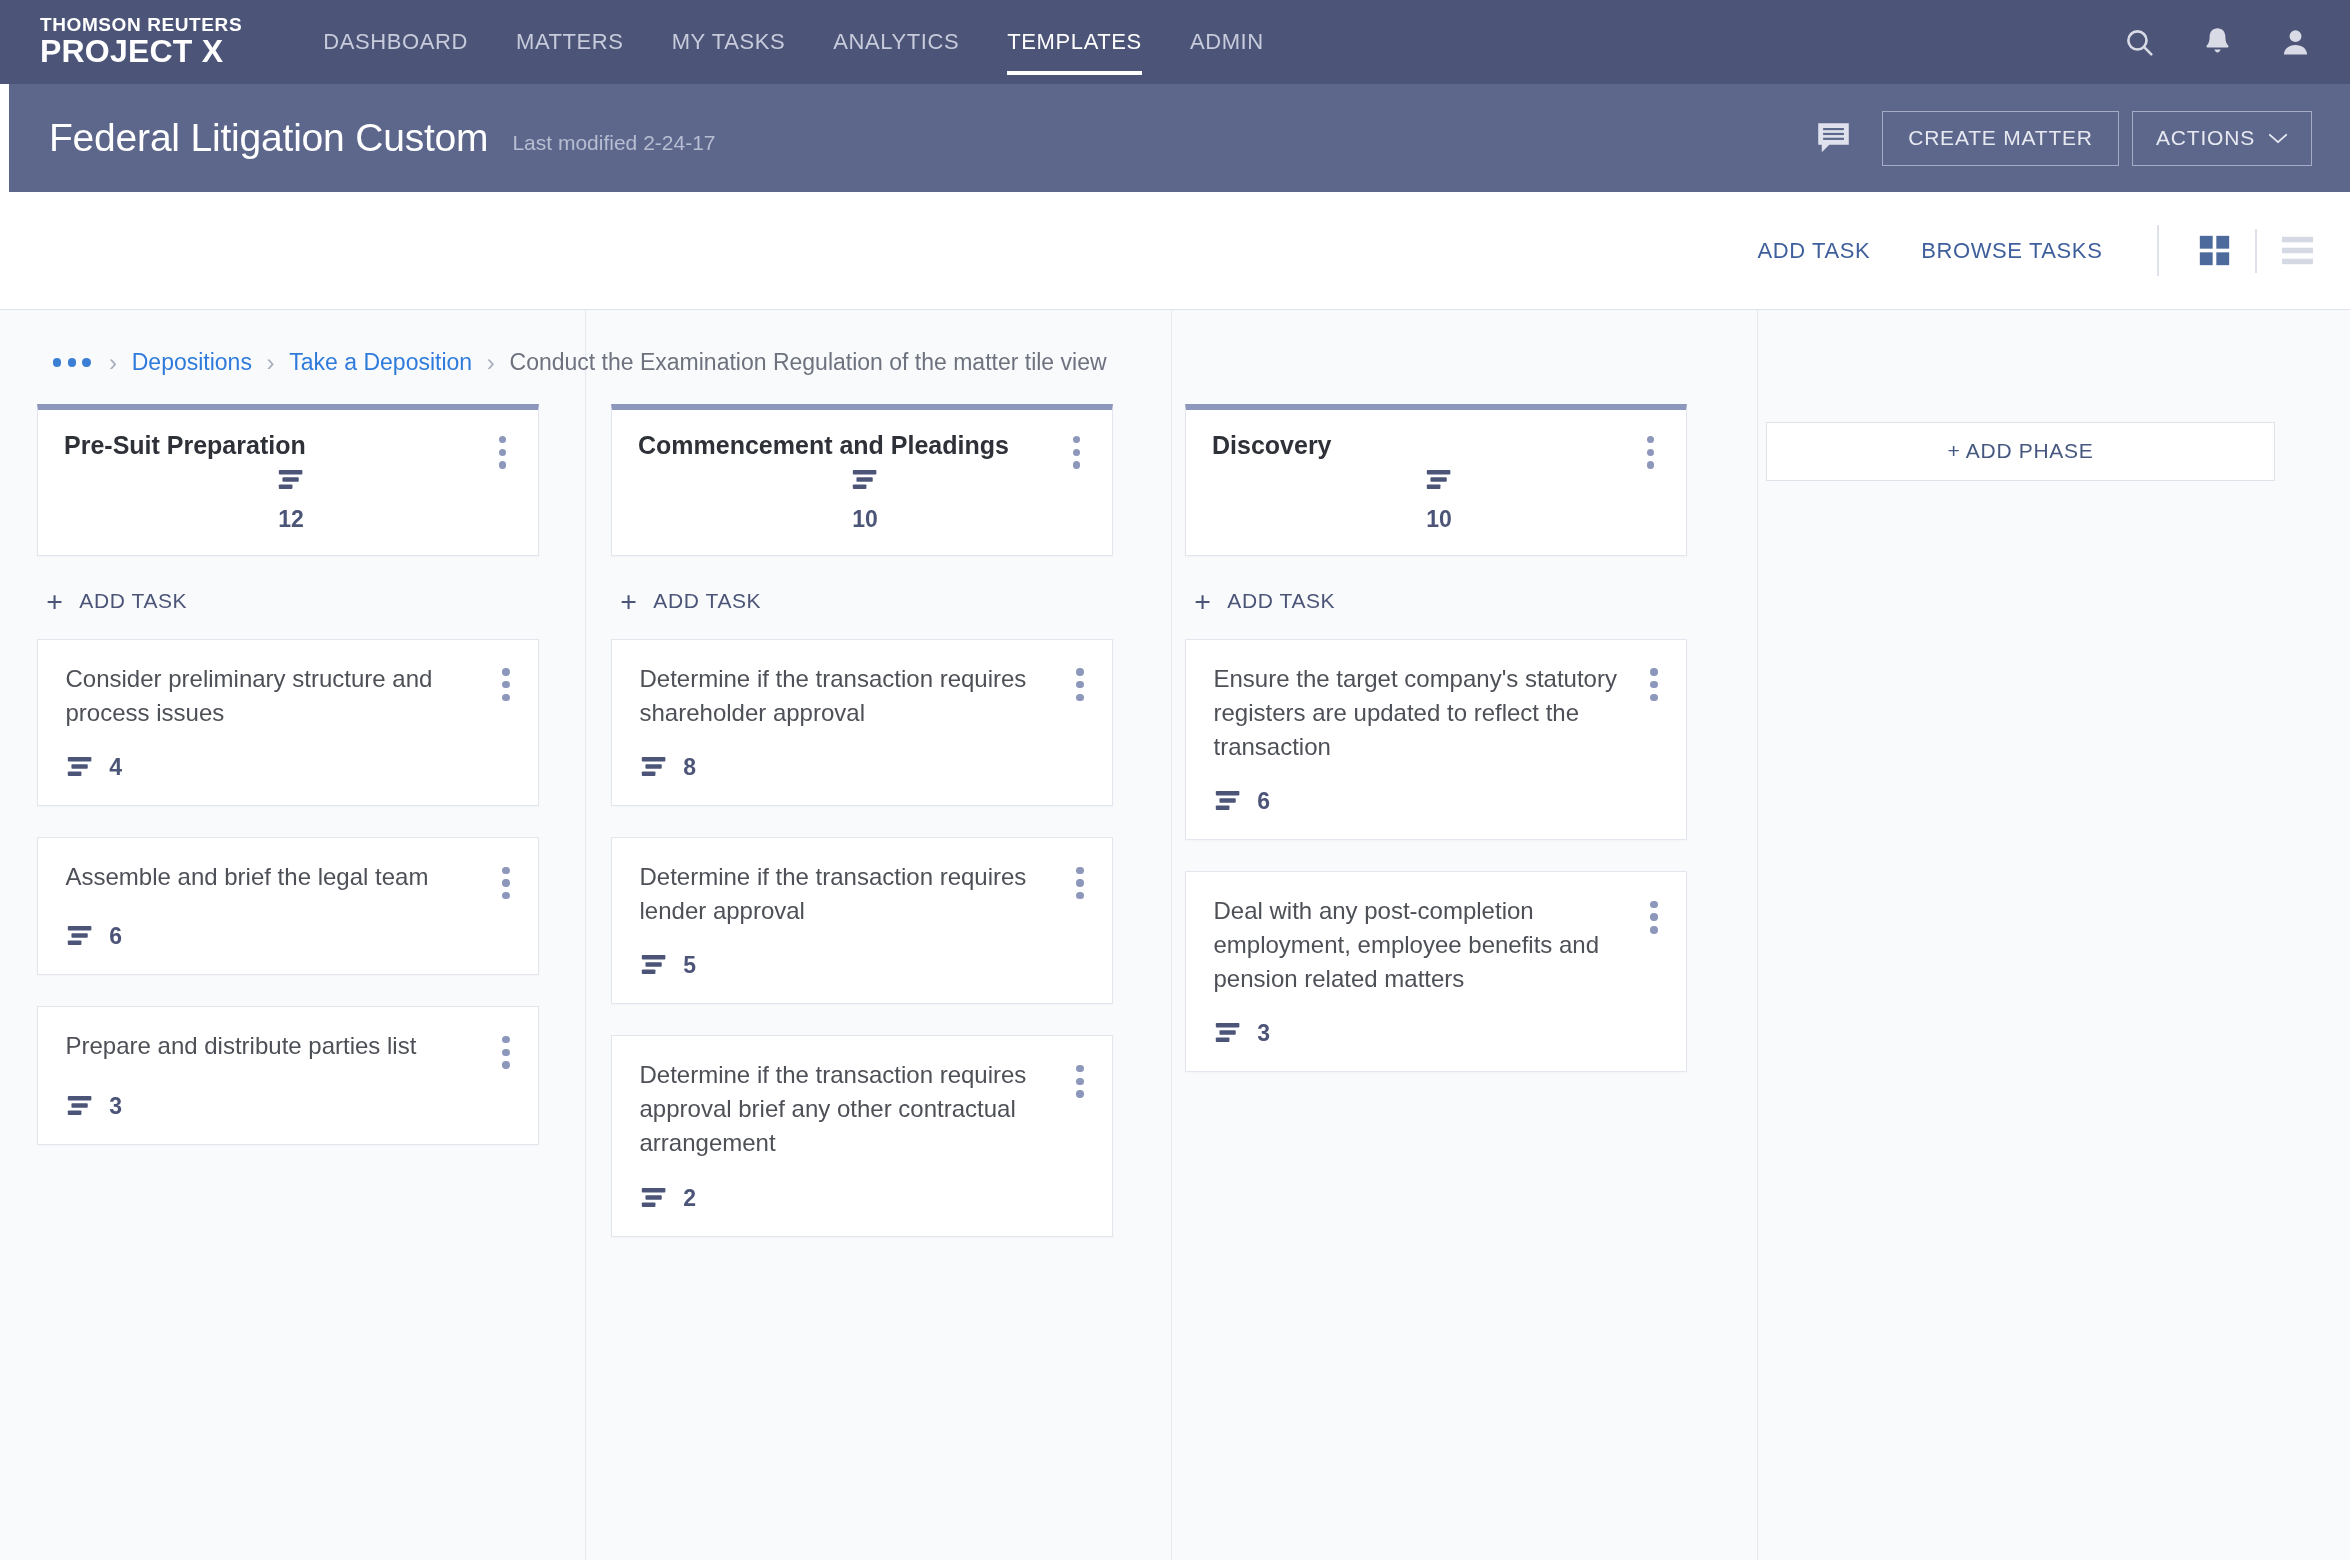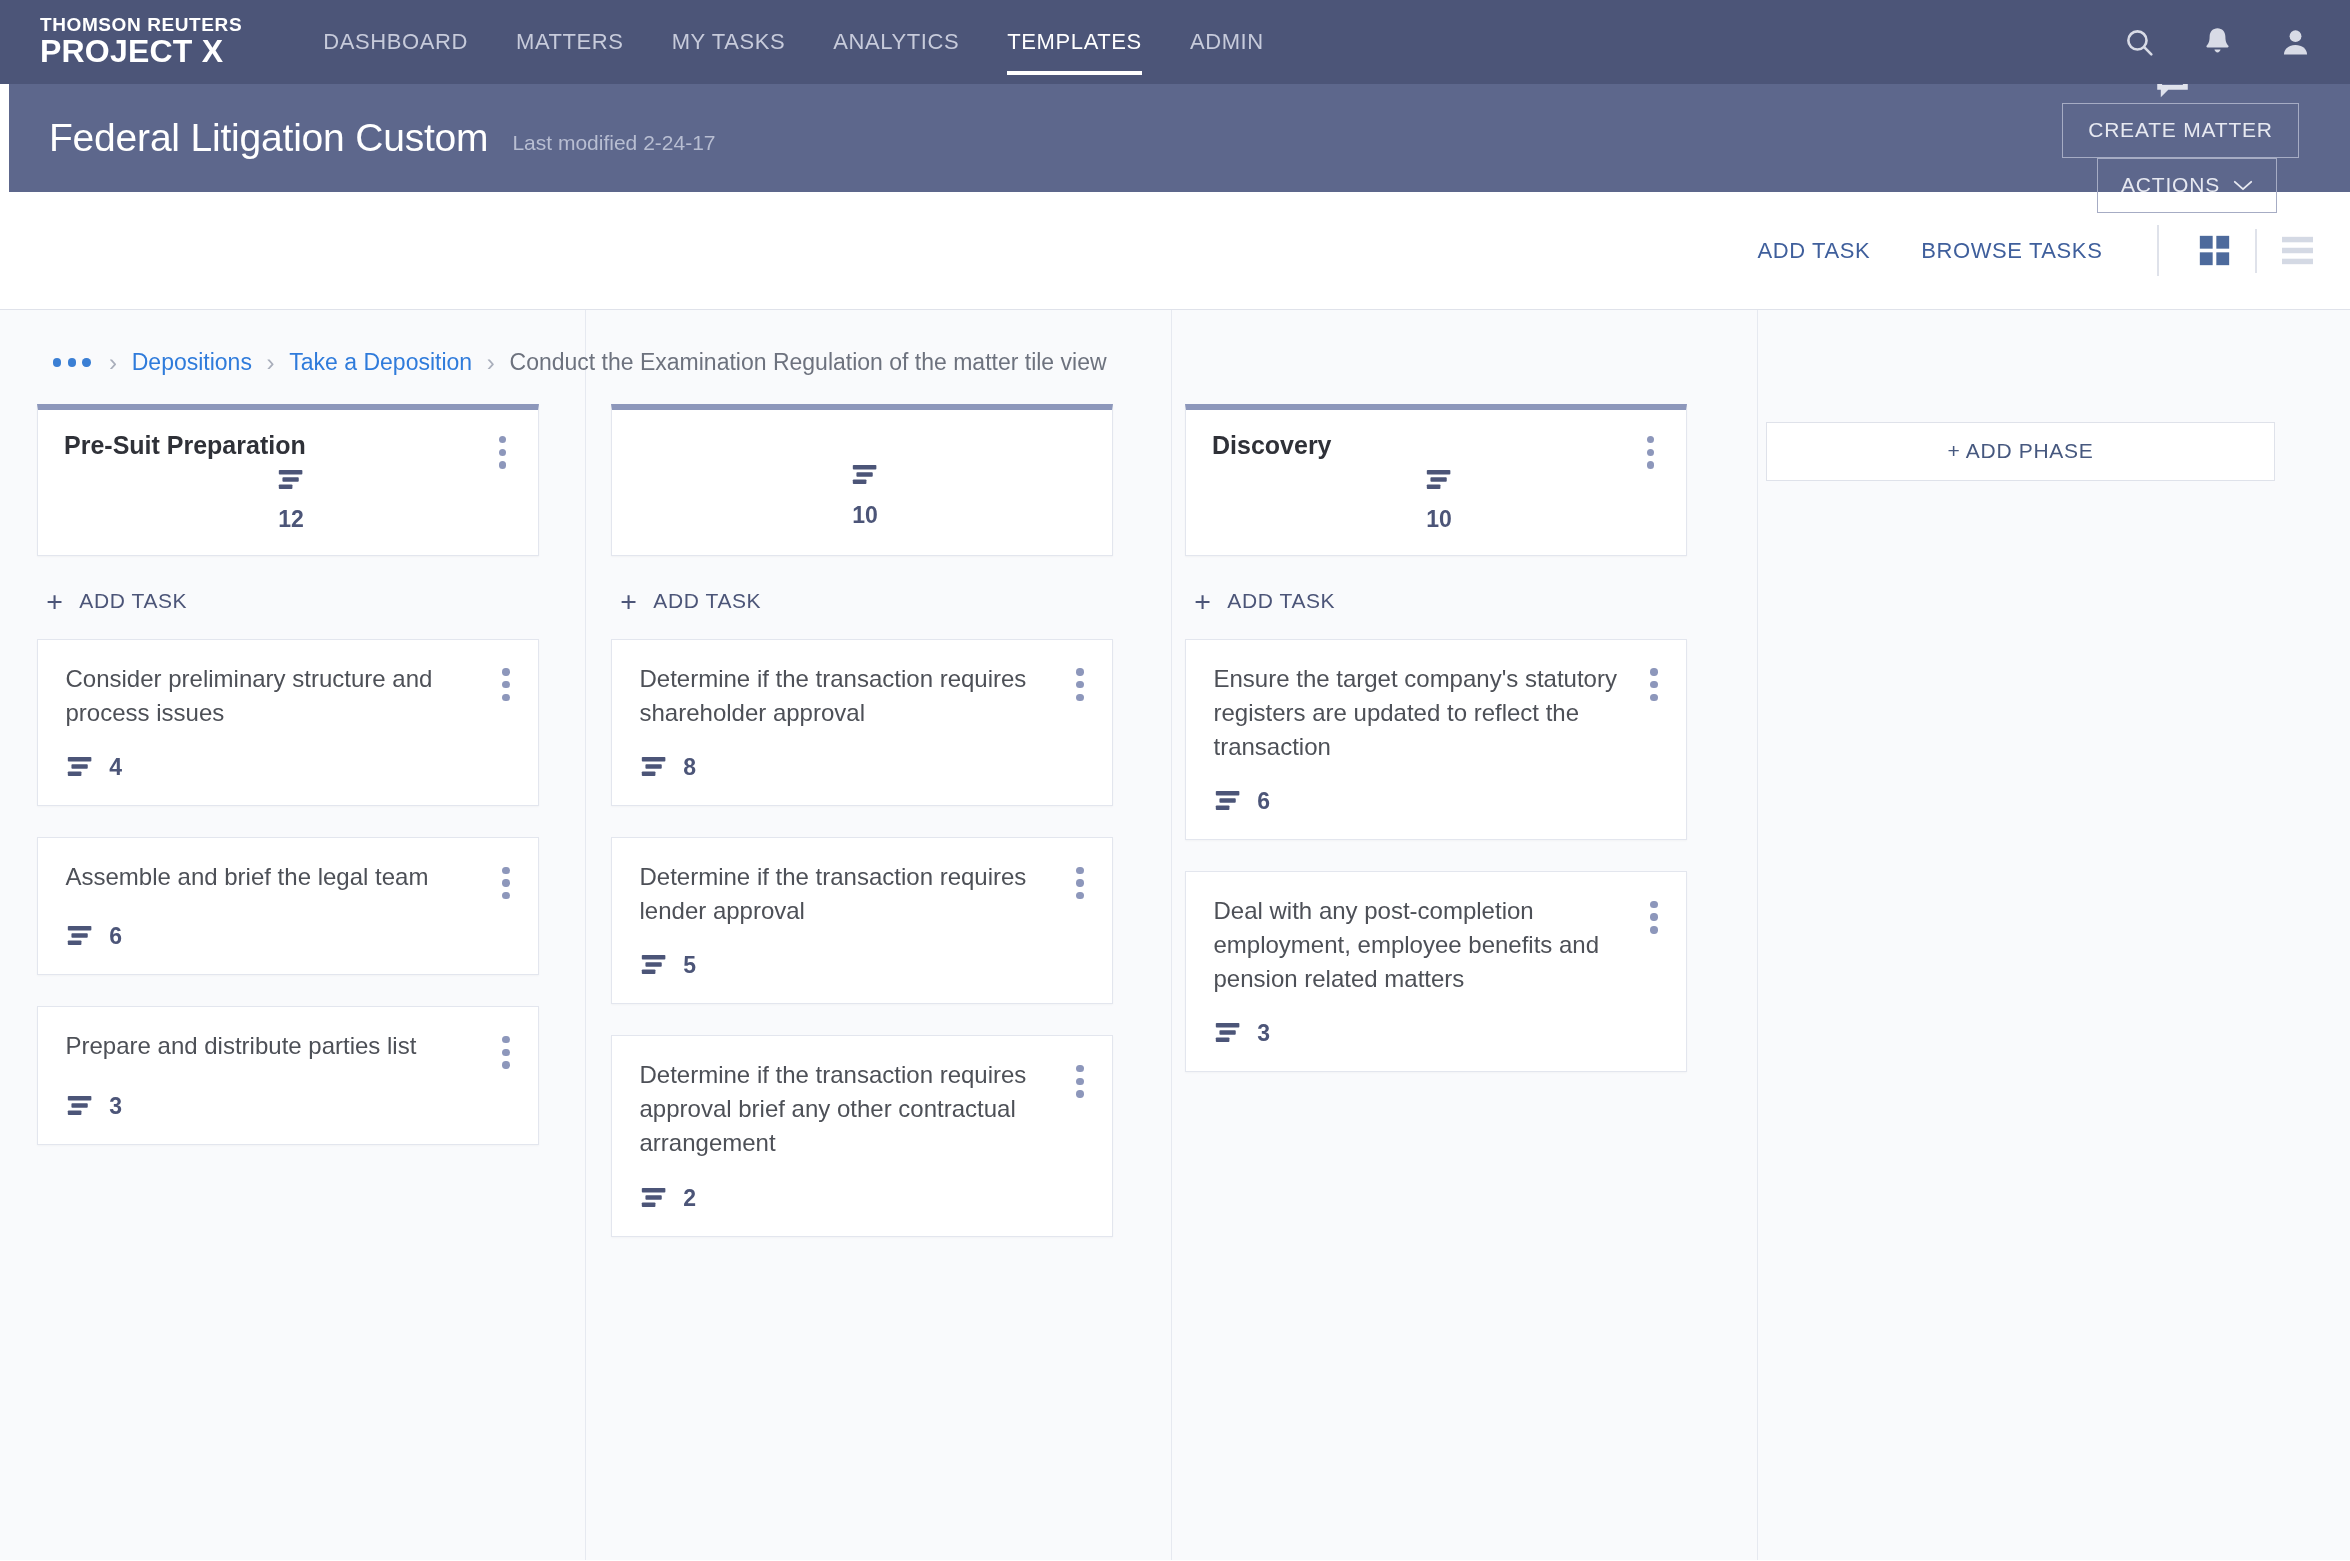--- a/index.html
+++ b/index.html
@@ -50,21 +50,21 @@
     align-items: center;
     padding: 0 39px 0 40px;
     margin-left: 9px;
   }
   .title-main {
     color: #ffffff; font-size: 39px; font-weight: 400; letter-spacing: -0.2px;
   }
   .title-sub {
     color: #b8bed2; font-size: 21px; margin-left: 24px; padding-top: 9.2px;
   }
-  .title-right { margin-left: auto; display: flex; align-items: center; gap: 0; flex-direction: column; }
+  .title-right { margin-left: auto; display: flex; align-items: center; gap: 0; }
   .comment-btn {
     cursor: pointer; display: flex; align-items: center; margin-right: 29px;
   }
   .btn-outline {
     border: 0.9px solid #a6acc4; color: #e7e9f1; background: transparent;
     font-size: 21px; letter-spacing: 0.8px; height: 55px;
     display: flex; align-items: center; justify-content: center;
     cursor: pointer; font-family: inherit;
   }
   .btn-create { width: 237px; margin-right: 13px; }
@@ -364,20 +364,28 @@
               <rect x="2" y="17" width="15" height="5" rx="1" fill="#4c5578"></rect>
             </svg>
           </span>
           <span class="count-num">3</span>
         </div>
       </div>
     </div>
 
     <div class="column">
       <div class="phase-card">
+        <div class="phase-head">
+          <div class="phase-title">Commencement and Pleadings</div>
+          <div class="kebab">
+              <span></span>
+              <span></span>
+              <span></span>
+            </div>
+        </div>
         <div class="count-row">
           <span>
             <svg width="29" height="20" viewBox="0 0 32 22">
               <rect x="2" y="1" width="26" height="5" rx="1" fill="#4c5578"></rect>
               <rect x="6" y="9" width="18" height="5" rx="1" fill="#4c5578"></rect>
               <rect x="2" y="17" width="15" height="5" rx="1" fill="#4c5578"></rect>
             </svg>
           </span>
           <span class="count-num">10</span>
         </div>

